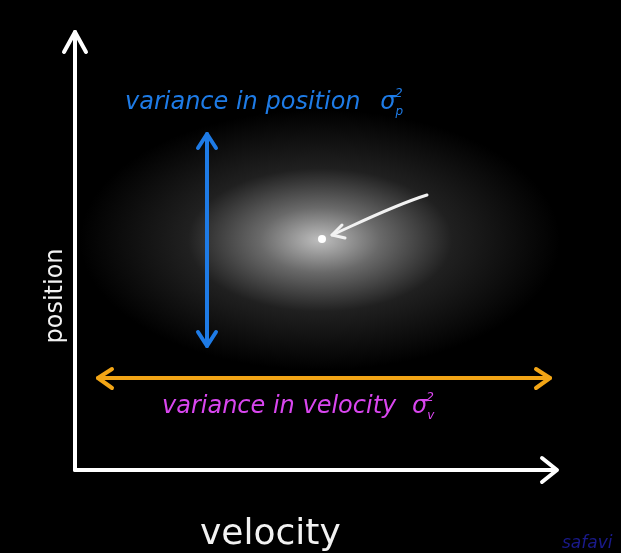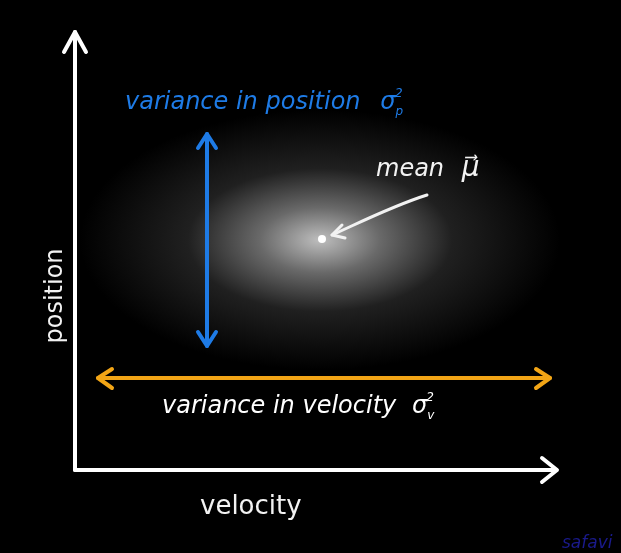--- a/index.html
+++ b/index.html
@@ -5,21 +5,21 @@
   html, body { margin: 0; padding: 0; background: #000; }
   body { width: 621px; height: 553px; position: relative; overflow: hidden; font-family: "DejaVu Sans", sans-serif; }
   #canvas { position: absolute; left: 0; top: 0; width: 621px; height: 413px; background: #000; }
   .glow {
     position: absolute; left: 70px; top: 110px; width: 500px; height: 260px;
     background: radial-gradient(ellipse 48% 50% at 50% 50%, rgba(200,200,200,0.95) 0%, rgba(150,150,150,0.7) 25%, rgba(80,80,80,0.4) 55%, rgba(0,0,0,0) 100%);
   }
   svg { position: absolute; left: 0; top: 0; }
   .lbl { position: absolute; white-space: nowrap; font-style: italic; }
   .blue { color: #1e7be6; }
-  .orange { color: #ffffff; }
+  .orange { color: #d946ef; }
   .white { color: #f2f2f2; }
   .sub { font-size: 12px; vertical-align: -6px; }
   .sup { font-size: 12px; vertical-align: 12px; margin-left: -8px; }
 </style>
 </head>
 <body>
 
 <div id="canvas">
   <div class="glow"></div>
 
@@ -49,28 +49,24 @@
       <polyline points="342,225 332,235 345,238"></polyline>
     </g>
     <circle cx="322" cy="239" r="4" fill="#fff"></circle>
   </svg>
 
   <div class="lbl blue" style="left:125px; top:86px; font-size:24px;">
     <span>variance in position</span>
     <span style="margin-left:12px;">σ</span><span class="sub">p</span><span class="sup">2</span>
   </div>
 
-  <div class="lbl white" style="left:376px; top:150px; font-size:24px;">
-    <span>mean</span>
-    <span style="margin-left:10px; font-size:28px;">μ⃗</span>
-  </div>
 
   <div class="lbl orange" style="left:162px; top:390px; font-size:24px;">
     <span>variance in velocity</span>
     <span style="margin-left:8px;">σ</span><span class="sub">v</span><span class="sup">2</span>
   </div>
 
-  <div class="lbl white" style="left:200px; top:490px; font-size:26px; font-style:normal;">velocity</div>
+  <div class="lbl white" style="left:200px; top:511px; font-size:36px; font-style:normal;">velocity</div>
 
   <div class="lbl white" style="left:6px; top:282px; font-size:24px; font-style:normal; transform:rotate(-90deg); transform-origin:center;">position</div>
 
   <div class="lbl" style="left:546px; top:532px; font-size:17px; color:#1a1a8c; font-style:italic;margin-left:16px;">safavi</div>
 </div>
 
 </body></html>

